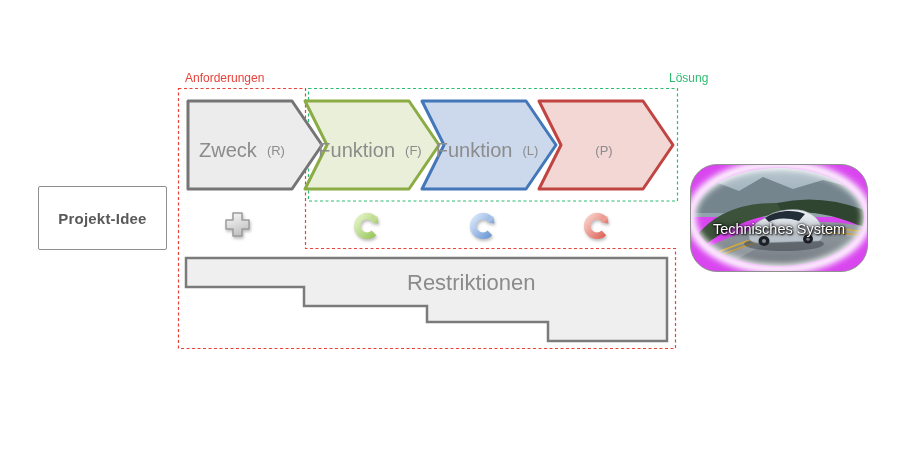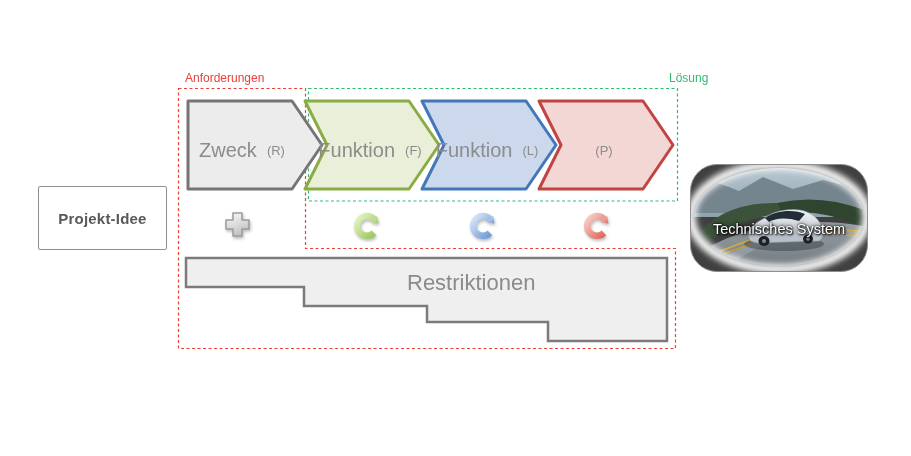--- a/index.html
+++ b/index.html
@@ -37,21 +37,21 @@
   .pos-plus  { left:224px; top:211px; width:27px; height:27px; }
   .pos-cyc1  { left:353px; top:211px; }
   .pos-cyc2  { left:469px; top:211px; }
   .pos-cyc3  { left:583px; top:211px; }
 
   .restr-label { position:absolute; left:407px; top:270px; font-size:22px;
                  color:#8b8b8b; white-space:nowrap; }
 
   .tech-box {
     position:absolute; left:690px; top:164px; width:176px; height:106px;
-    border:1.5px solid #8f8f8f; border-radius:27px; background:#404040; overflow:hidden;
+    border:1.5px solid #8f8f8f; border-radius:27px; background:#d946ef; overflow:hidden;
   }
   .tech-box svg { position:absolute; left:0; top:0; width:100%; height:100%; }
   .tech-caption {
     position:absolute; left:0; right:0; top:56px; text-align:center;
     font-size:14.5px; color:#ffffff;
     text-shadow:0 0 2px #000, 1px 1px 2px #000, 0 0 5px rgba(0,0,0,.85);
   }
 </style>
 </head>
 <body>

